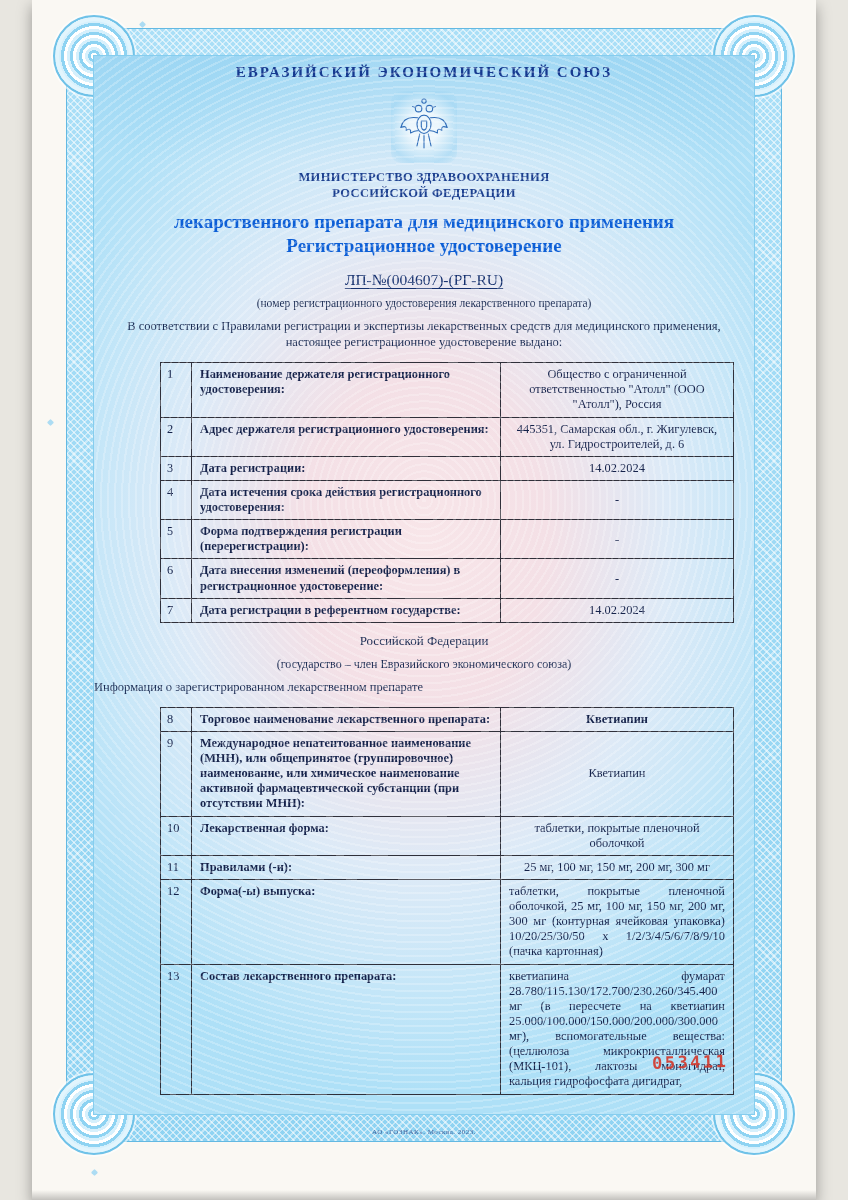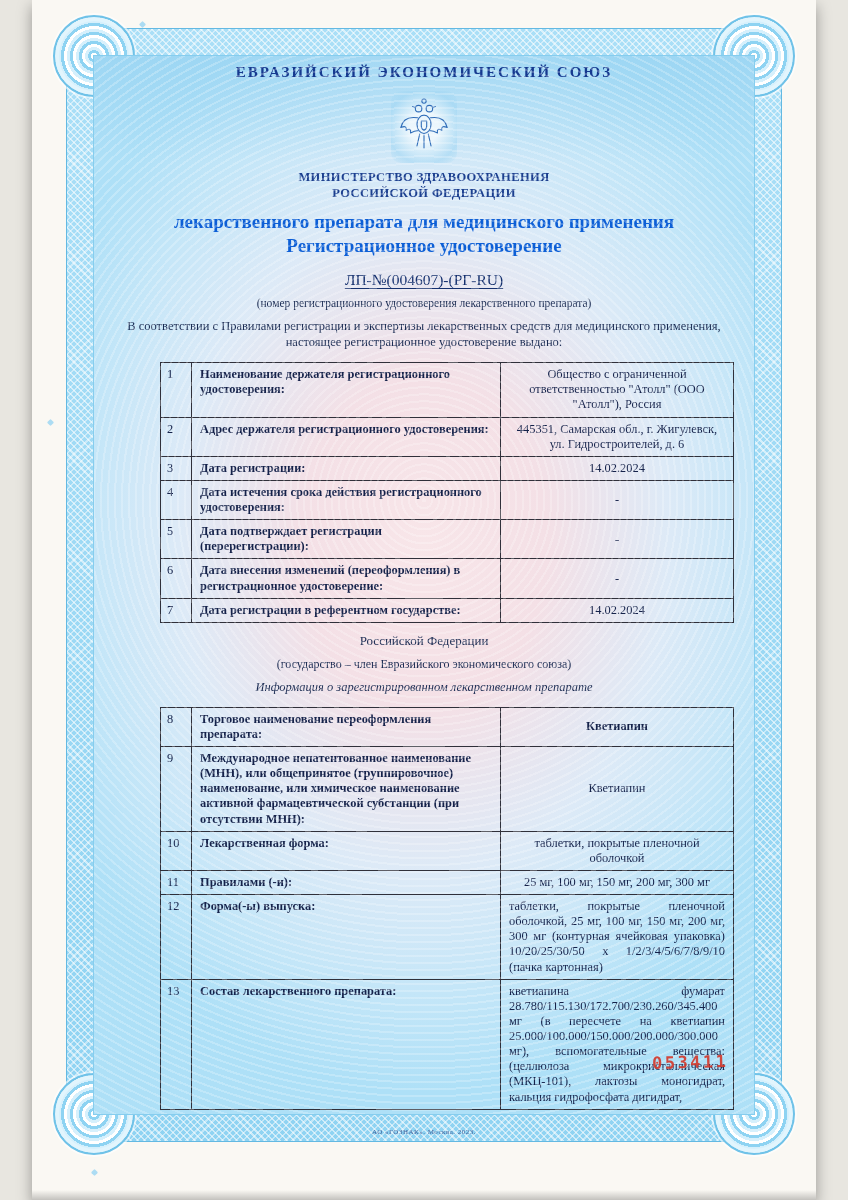--- a/index.html
+++ b/index.html
@@ -47,21 +47,21 @@
   td{border:1px solid #30303a;font-size:12.4px;line-height:1.22;color:#15224a;padding:4px 8px;vertical-align:top;}
   td.num{width:22px;padding-left:6px;padding-right:2px;}
   td.label{width:292px;font-weight:bold;}
   td.value{text-align:center;vertical-align:middle;}
   td.value.bold{font-weight:bold;}
   td.value.just{text-align:justify;vertical-align:top;}
 
   .confirm{margin:6px 20px 0 66px;font-size:12.5px;line-height:1.25;color:#1a2b52;text-align:left;}
   .territory{margin-top:10px;text-align:center;font-size:13px;color:#1a2b52;}
   .sub-caption{margin-top:8px;text-align:center;font-size:12px;color:#1a2b52;}
-  .info-header{margin-top:8px;text-align:center;font-size:12.5px;color:#1a2b52;font-style:italic;}
+  .info-header{margin-top:8px;text-align:left;font-size:12.5px;color:#1a2b52;}
 
   .stamp{position:absolute;left:620px;top:1052px;z-index:5;color:#d23b2f;font-weight:bold;
         font-family:"DejaVu Sans Mono",monospace;font-size:17px;letter-spacing:2.5px;
         transform:rotate(-1.5deg);opacity:.92;}
   .printer-note{position:absolute;left:0;right:0;top:1128px;text-align:center;
         font-size:7px;color:#3f639c;letter-spacing:.5px;}
   svg.eagle{stroke:#2f6cb8;fill:none;stroke-width:2;stroke-linecap:round;stroke-linejoin:round;}
 </style>
 </head>
 <body>
@@ -131,21 +131,21 @@
             <td class="label">Дата регистрации:</td>
             <td class="value">14.02.2024</td>
           </tr>
           <tr>
             <td class="num">4</td>
             <td class="label">Дата истечения срока действия регистрационного удостоверения:</td>
             <td class="value">-</td>
           </tr>
           <tr>
             <td class="num">5</td>
-            <td class="label">Дата подтверждает регистрации (перерегистрации):</td>
+            <td class="label">Форма подтверждения регистрации (перерегистрации):</td>
             <td class="value">-</td>
           </tr>
           <tr>
             <td class="num">6</td>
             <td class="label">Дата внесения изменений (переоформления) в регистрационное удостоверение:</td>
             <td class="value">-</td>
           </tr>
           <tr>
             <td class="num">7</td>
             <td class="label">Дата регистрации в референтном государстве:</td>
@@ -157,21 +157,21 @@
 
       <div class="territory">Российской Федерации</div>
       <div class="sub-caption">(государство – член Евразийского экономического союза)</div>
       <div class="info-header">Информация о зарегистрированном лекарственном препарате</div>
 
       <div class="tbl-wrap">
         <table>
           <tbody>
               <tr>
             <td class="num">8</td>
-            <td class="label">Торговое наименование переоформления препарата:</td>
+            <td class="label">Торговое наименование лекарственного препарата:</td>
             <td class="value bold">Кветиапин</td>
           </tr>
           <tr>
             <td class="num">9</td>
             <td class="label">Международное непатентованное наименование (МНН), или общепринятое (группировочное) наименование, или химическое наименование активной фармацевтической субстанции (при отсутствии МНН):</td>
             <td class="value">Кветиапин</td>
           </tr>
           <tr>
             <td class="num">10</td>
             <td class="label">Лекарственная форма:</td>

